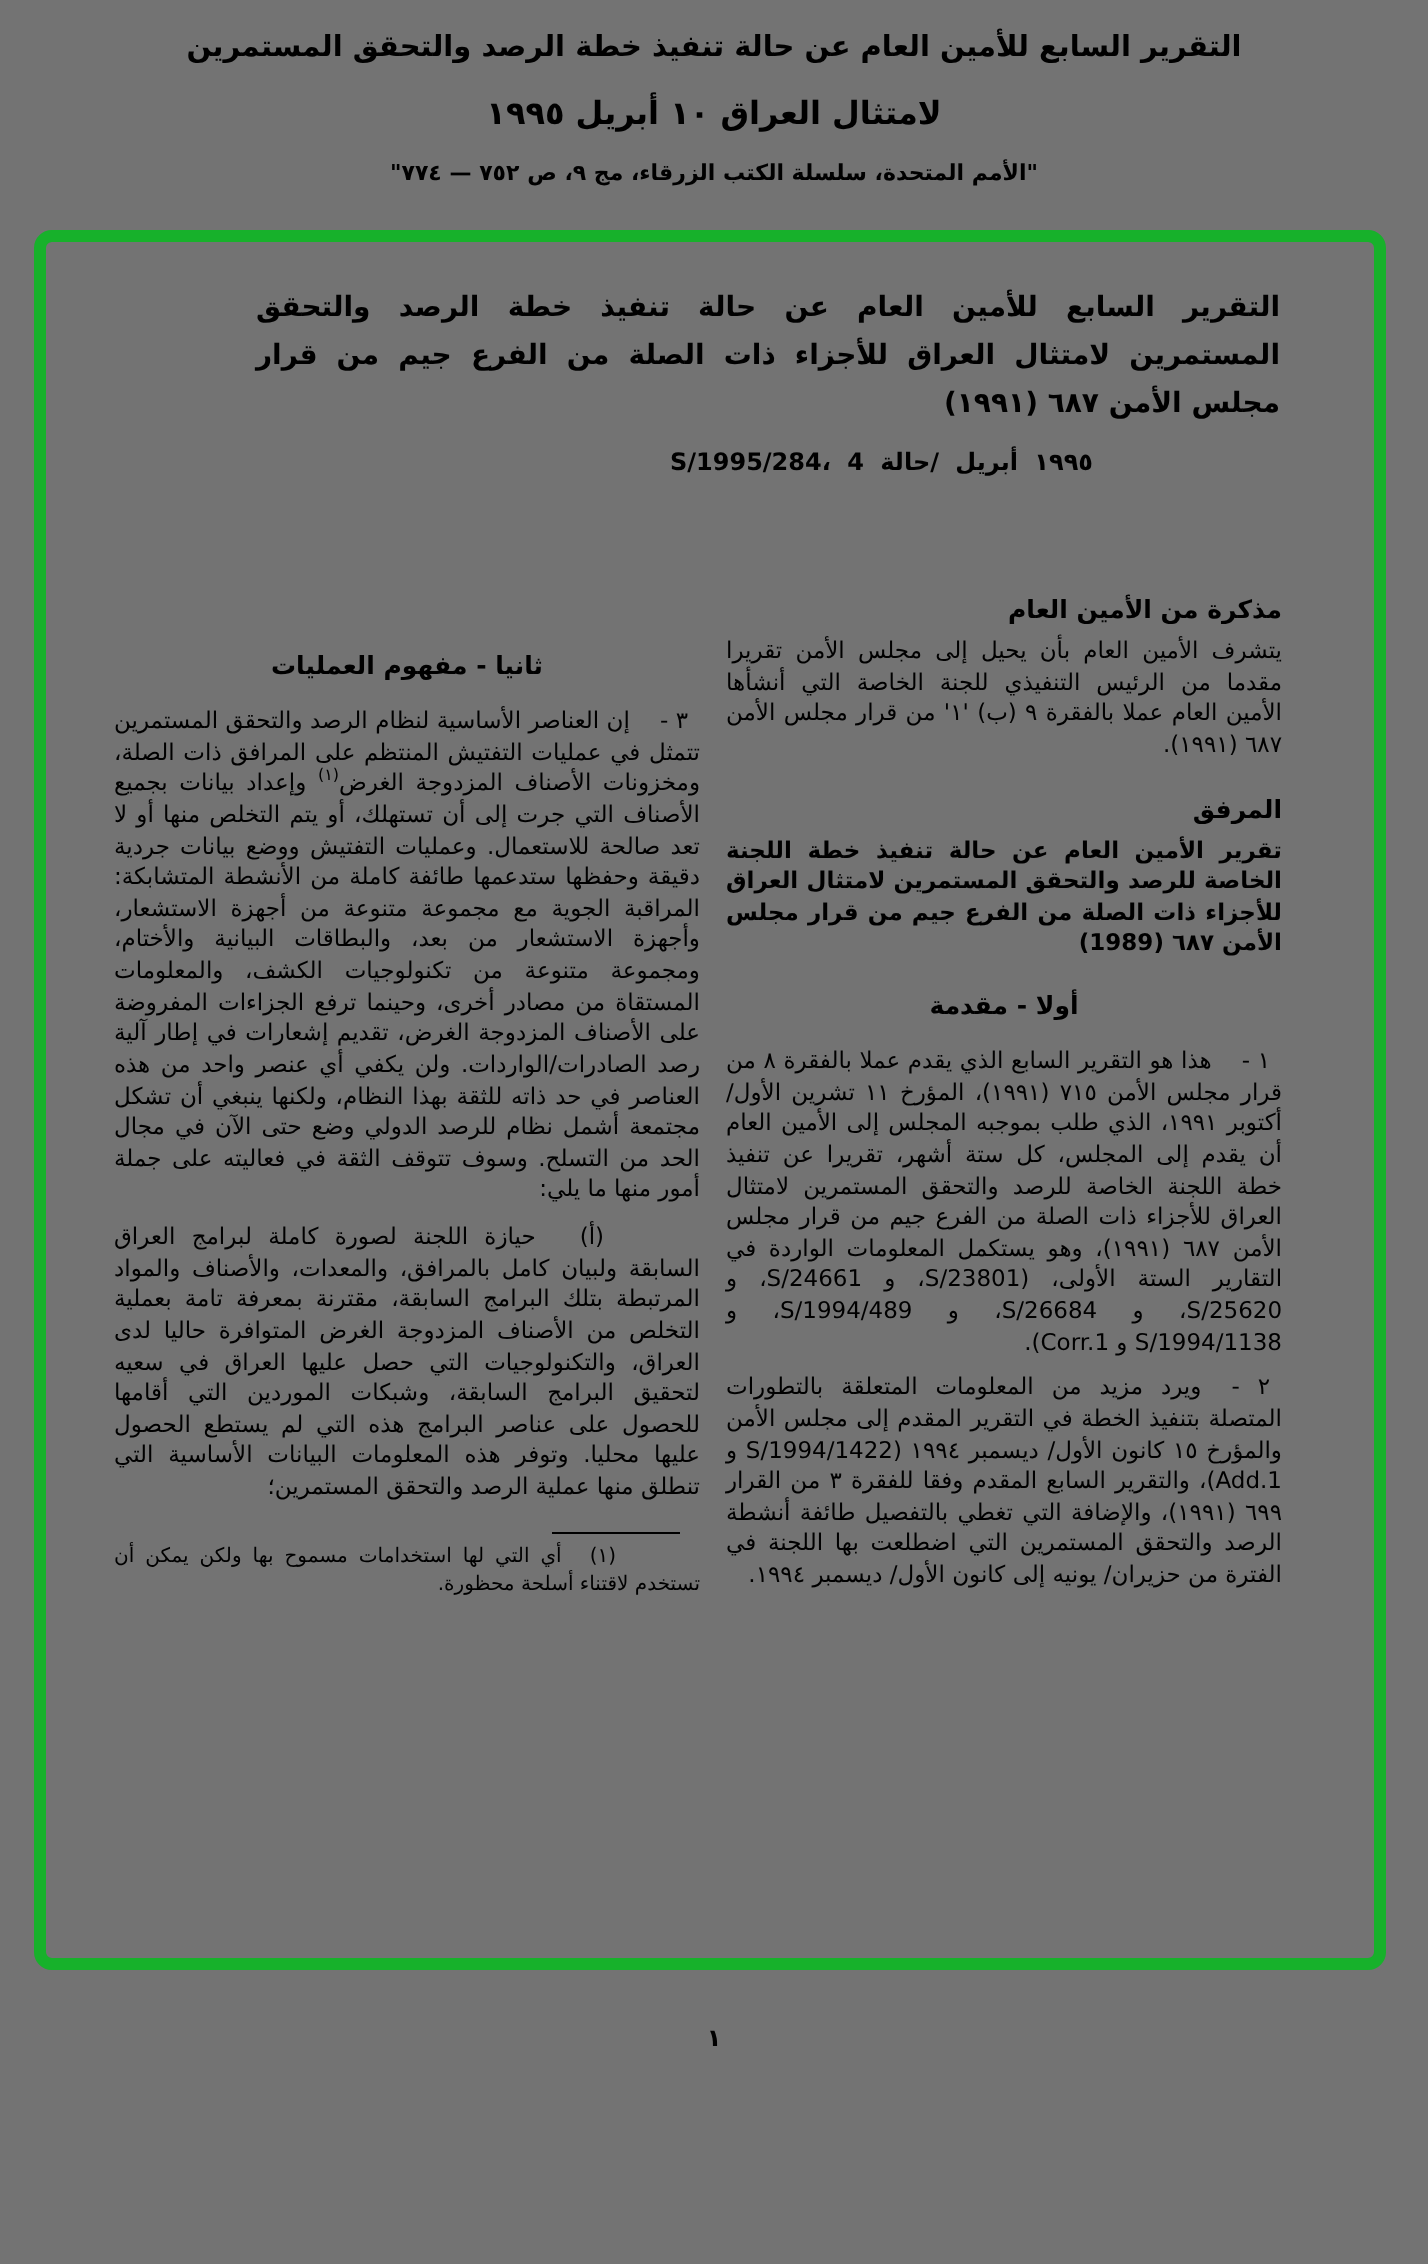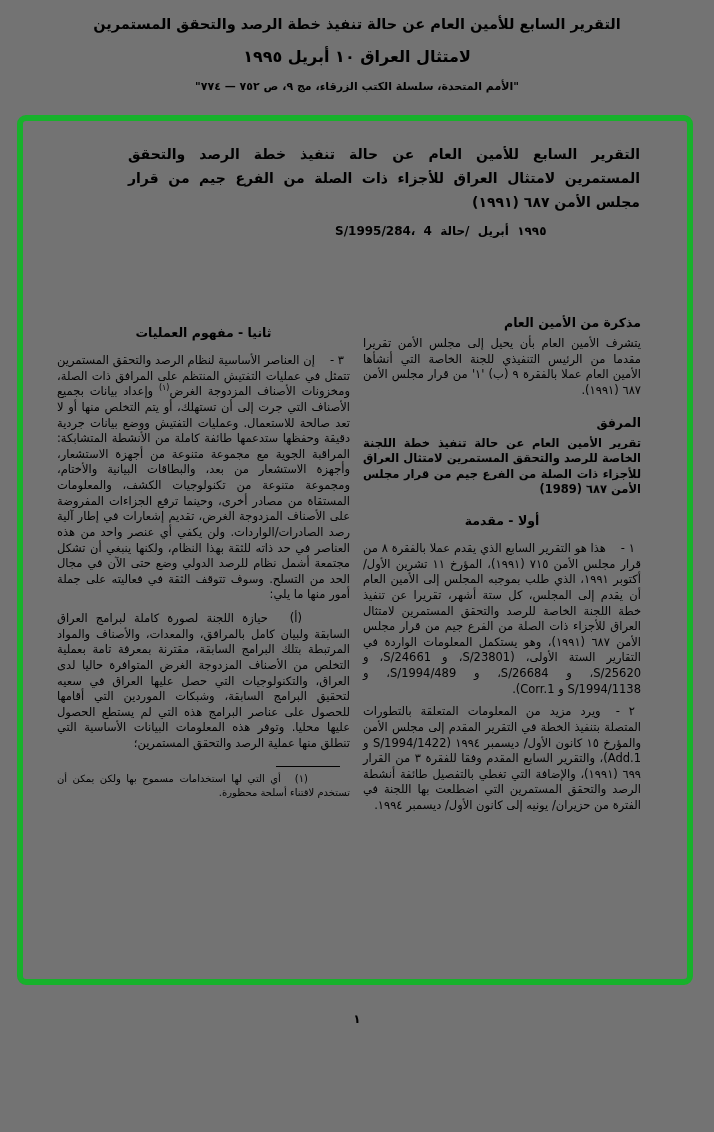--- a/index.html
+++ b/index.html
@@ -25,21 +25,21 @@
   .box-title .fill{text-align:justify;text-align-last:justify;}
   .box-title .last{text-align:right;}
   
   .date-line{
     position:absolute;top:224px;left:335px;width:270px;
     direction:ltr;text-align:left;font-size:12px;font-weight:bold;white-space:nowrap;
   }
   .date-line span{display:inline-block;margin-right:4px;}
   
   .col{position:absolute;direction:rtl;font-size:11.5px;line-height:1.36;}
-  .col-right{left:363px;top:296px;width:278px;margin-top:18px;}
+  .col-right{left:363px;top:296px;width:278px;}
   .col-left{left:57px;top:296px;width:293px;margin-top:24px;}
   .h-right{font-weight:bold;font-size:12.5px;text-align:right;margin:0 0 5px 0;}
   .h-center{font-weight:bold;font-size:12.5px;text-align:center;margin:14px 0 12px 0;}
   .h-first{margin-top:0;}
   p.body{margin:0;text-align:justify;}
   p.mt{margin-top:15px;}
   p.bold{font-weight:bold;}
   p.para{text-indent:6px;}
   p.item{text-indent:48px;margin-top:8px;}
   .pmark{margin-left:15px;}

